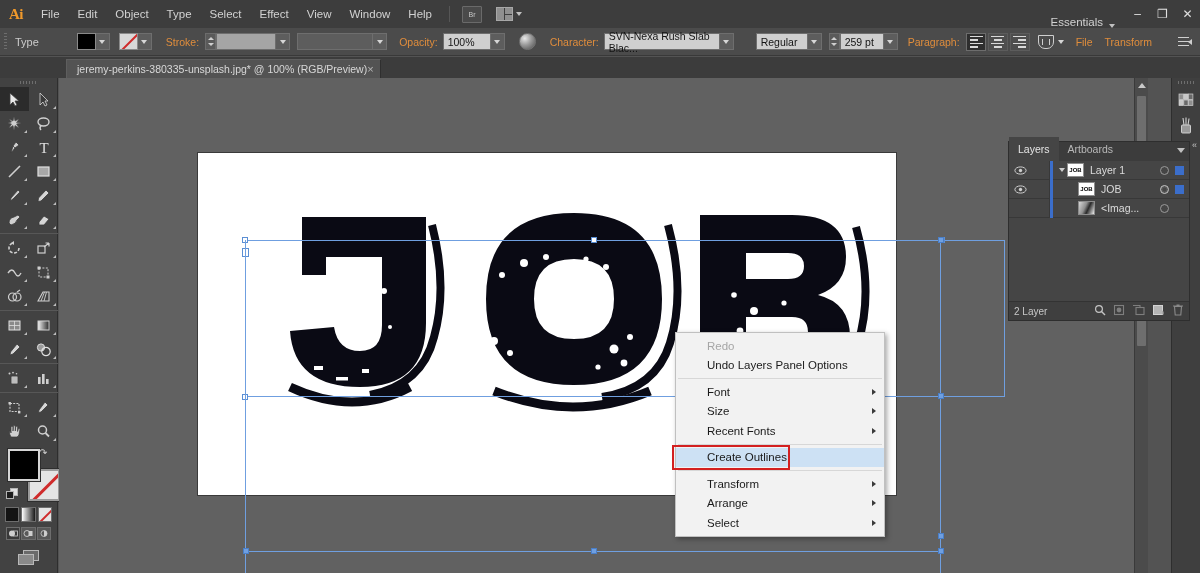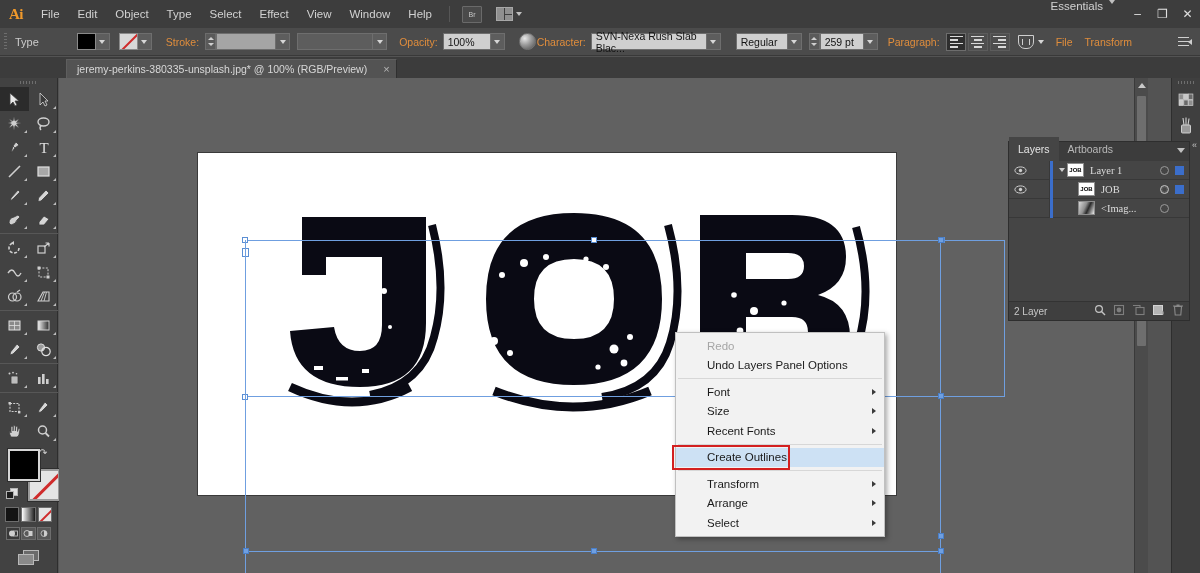--- a/index.html
+++ b/index.html
@@ -50,21 +50,21 @@
   }
   .arrange-grid::before {
     content: ''; position: absolute; left: 8px; right: 0; top: 6px; height: 1px;
     background: #3d3d3d;
   }
   .caret-sm {
     width: 0; height: 0; border-left: 3.5px solid transparent;
     border-right: 3.5px solid transparent; border-top: 4px solid #c0c0c0;
   }
   .mb-right {
-    margin-left: auto; display: flex; align-items: flex-start; height: 28px;
+    margin-left: auto; display: flex; align-items: flex-end; height: 28px;
   }
   .essentials {
     color: #d2d2d2; font-size: 11.5px; padding: 0 6px 0 10px;
   }
   .win-btns { display: flex; margin-left: 10px; }
   .win-btn {
     width: 25px; height: 28px; display: flex; align-items: center;
     justify-content: center; color: #e0e0e0; font-size: 12px;
   }
 
@@ -167,21 +167,21 @@
   }
 
   
   .tabbar {
     position: absolute; left: 0; top: 57px; width: 1200px; height: 21px;
     background: #3c3c3c;
   }
   .doc-tab {
     position: absolute; left: 66px; top: 2px; height: 19px;
     background: #535353; display: flex; align-items: center;
-    padding: 0 6px 0 10px; gap: 16px;
+    padding: 0 6px 0 10px; gap: 0;
     border-top: 1px solid #5e5e5e; border-left: 1px solid #5e5e5e;
     border-right: 1px solid #2f2f2f;
   }
   .doc-tab .ttl { color: #d8d8d8; font-size: 10.5px; }
   .doc-tab .x { color: #b6b6b6; font-size: 11px; line-height: 1; }
 
   
   .toolbar {
     position: absolute; left: 0; top: 78px; width: 58px; height: 495px;
     background: #424242; border-right: 1px solid #2e2e2e;
@@ -384,21 +384,21 @@
     border-top:4px solid #cfcfcf;
   }
   .lp-thumb {
     width: 17px; height: 14px; background: #fff; border: 1px solid #8d8d8d;
     display: flex; align-items: center; justify-content: center;
     font-size: 6px; font-weight: bold; color: #000; overflow: hidden;
   }
   .lp-thumb.img {
     background: linear-gradient(115deg,#d8d8d8 0%,#8f8f8f 40%,#2a2a2a 60%,#efefef 100%);
   }
-  .lp-name { padding-left: 6px; flex: 1; font-family: Liberation Serif, serif; }
+  .lp-name { padding-left: 6px; flex: 1; }
   .lp-target {
     width: 22px; display: flex; align-items: center; justify-content: center;
   }
   .lp-circle {
     width: 9px; height: 9px; border-radius: 50%; border: 1.5px solid #9a9a9a;
   }
   .lp-circle.dbl { border: 1.5px solid #c8c8c8; box-shadow: inset 0 0 0 1.5px #5a5a5a; }
   .lp-sel {
     width: 9px; height: 9px; background: #3b6ecb; margin-right: 5px;
   }
@@ -513,28 +513,28 @@
 
     <div class="cb-olabel" style="margin-left:12px">Opacity:</div>
     <div class="cb-combo" style="margin-left:5px">
       <div class="cb-field white" style="width:48px">100%</div>
       <div class="btn">
           <div class="arrow-dn"></div>
         </div>
     </div>
     <div class="opacity-ball" style="margin-left:14px"></div>
 
-    <div class="cb-olabel" style="margin-left:1px">Character:</div>
+    <div class="cb-olabel" style="margin-left:14px">Character:</div>
     <div class="cb-combo" style="margin-left:5px">
       <div class="cb-field white" style="width:116px">SVN-Nexa Rush Slab Blac...</div>
       <div class="btn">
           <div class="arrow-dn"></div>
         </div>
     </div>
-    <div class="cb-combo" style="margin-left:15px">
+    <div class="cb-combo" style="margin-left:22px">
       <div class="cb-field white" style="width:52px">Regular</div>
       <div class="btn">
           <div class="arrow-dn"></div>
         </div>
     </div>
     <div class="cb-combo" style="margin-left:7px">
       <div class="stepper">
           <div class="up"></div>
           <div class="dn"></div>
         </div>

